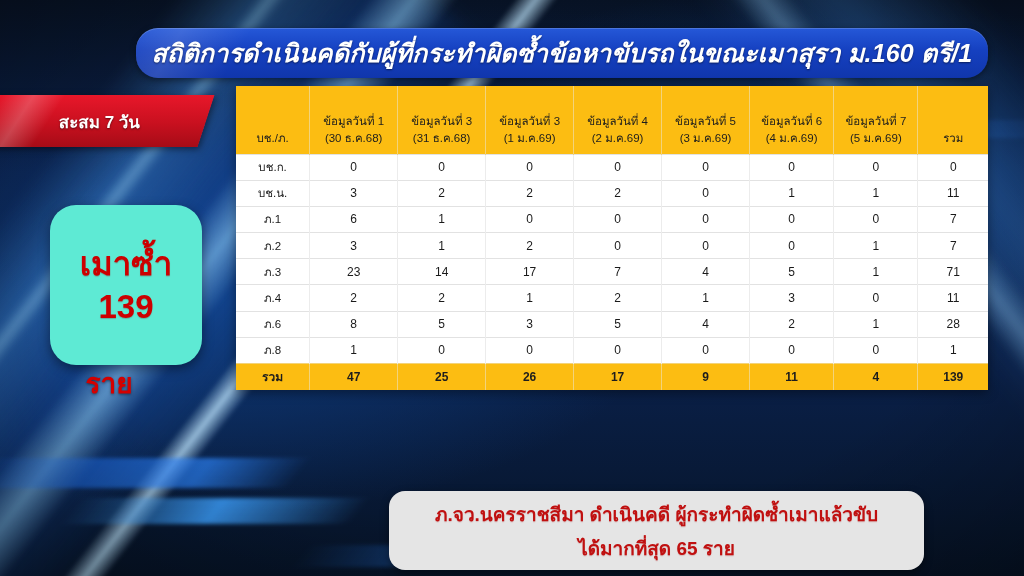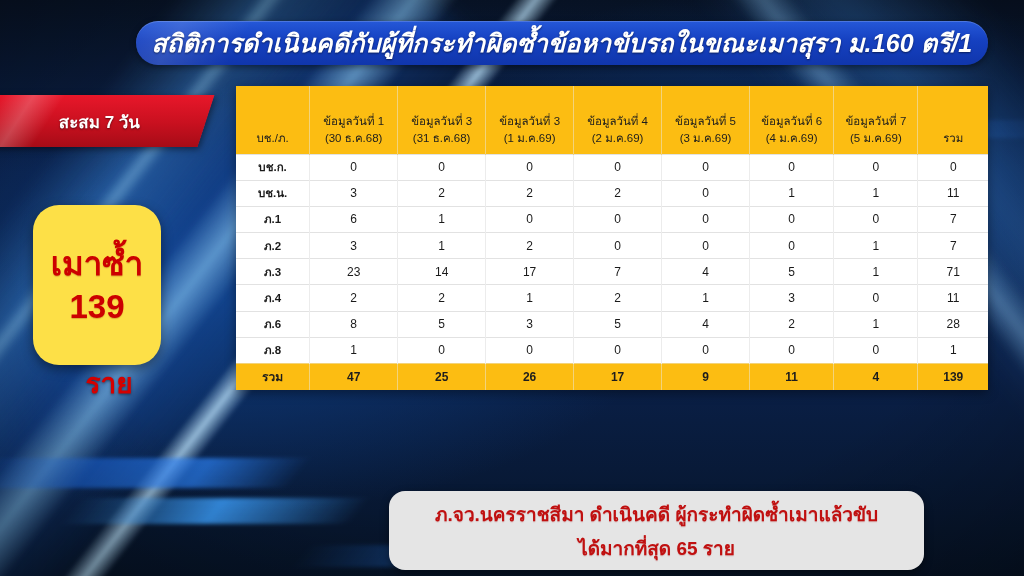--- a/index.html
+++ b/index.html
@@ -62,21 +62,21 @@
             background:linear-gradient(90deg,rgba(25,95,215,0),rgba(40,130,250,.55),rgba(25,95,215,0)); }
   #bg .b4 { right:-40px; top:120px; width:260px; height:18px; transform:skewX(38deg);
             background:linear-gradient(90deg,rgba(25,95,215,0),rgba(45,130,245,.35),rgba(25,95,215,0)); }
   #bg .vign {
     position:absolute; inset:0;
     background:radial-gradient(ellipse 95% 90% at 50% 50%, rgba(0,0,0,0) 45%, rgba(0,0,0,.55) 100%);
   }
 
   
   #title-pill {
-    position:absolute; left:136px; top:21px; width:852px; height:44px;
+    position:absolute; left:136px; top:28px; width:852px; height:50px;
     border-radius:22px; z-index:5;
     background:linear-gradient(180deg,#2558d8 0%,#1540c0 45%,#1036ac 100%);
     box-shadow:0 2px 6px rgba(0,0,0,.45), inset 0 1px 0 rgba(255,255,255,.18);
     display:flex; align-items:center; justify-content:center;
     overflow:hidden;
   }
   #title-pill .sheen {
     position:absolute; left:-30px; top:-40px; width:120px; height:140px;
     background:linear-gradient(90deg,rgba(255,255,255,0),rgba(255,255,255,.13),rgba(255,255,255,0));
     transform:rotate(30deg);
@@ -104,22 +104,22 @@
   }
   #red-banner-label {
     position:relative; transform:skewX(18deg);
     color:#ffffff; font-size:17px; font-weight:bold; white-space:nowrap;
     text-shadow:0 1px 2px rgba(0,0,0,.55);
     padding-left:18px;
   }
 
   
   #stat-box {
-    position:absolute; left:33px; top:205px; width:128px; height:160px; z-index:6;
-    background:#fde047; border-radius:26px;
+    position:absolute; left:50px; top:205px; width:152px; height:160px; z-index:6;
+    background:#5eead4; border-radius:26px;
     box-shadow:0 4px 12px rgba(0,0,0,.45);
     display:flex; flex-direction:column; align-items:center; justify-content:center;
     gap:10px;
   }
   #stat-label {
     color:#cc0000; font-size:33px; font-weight:bold; line-height:1;
     text-shadow:0 1px 1px rgba(120,0,0,.25);
   }
   #stat-value {
     color:#cc0000; font-size:33px; font-weight:bold; line-height:1;
@@ -148,21 +148,21 @@
   thead th .l1 { display:block; line-height:1.45; }
   thead th .l2 { display:block; line-height:1.45; }
   tbody td {
     font-size:12px; color:#1a1a1a; text-align:center;
     height:26.2px; padding:0;
     border-top:1px solid #e2e2e2;
     border-right:1px solid #ececec;
     background:#ffffff;
   }
   tbody td:last-child { border-right:none; }
-  tbody td.rowlabel { font-weight:bold; font-size:11.5px; }
+  tbody td.rowlabel { font-weight:normal; font-size:11.5px; }
   tbody tr.total-row td {
     background:#fcbd12; font-weight:bold; font-size:12px;
     border-top:1px solid #f3d37a; border-right:1px solid #f3d37a;
     color:#1d1d1d;
   }
   tbody tr.total-row td:last-child { border-right:none; }
 
   
   #caption {
     position:absolute; left:389px; top:491px; width:535px; height:79px; z-index:6;

